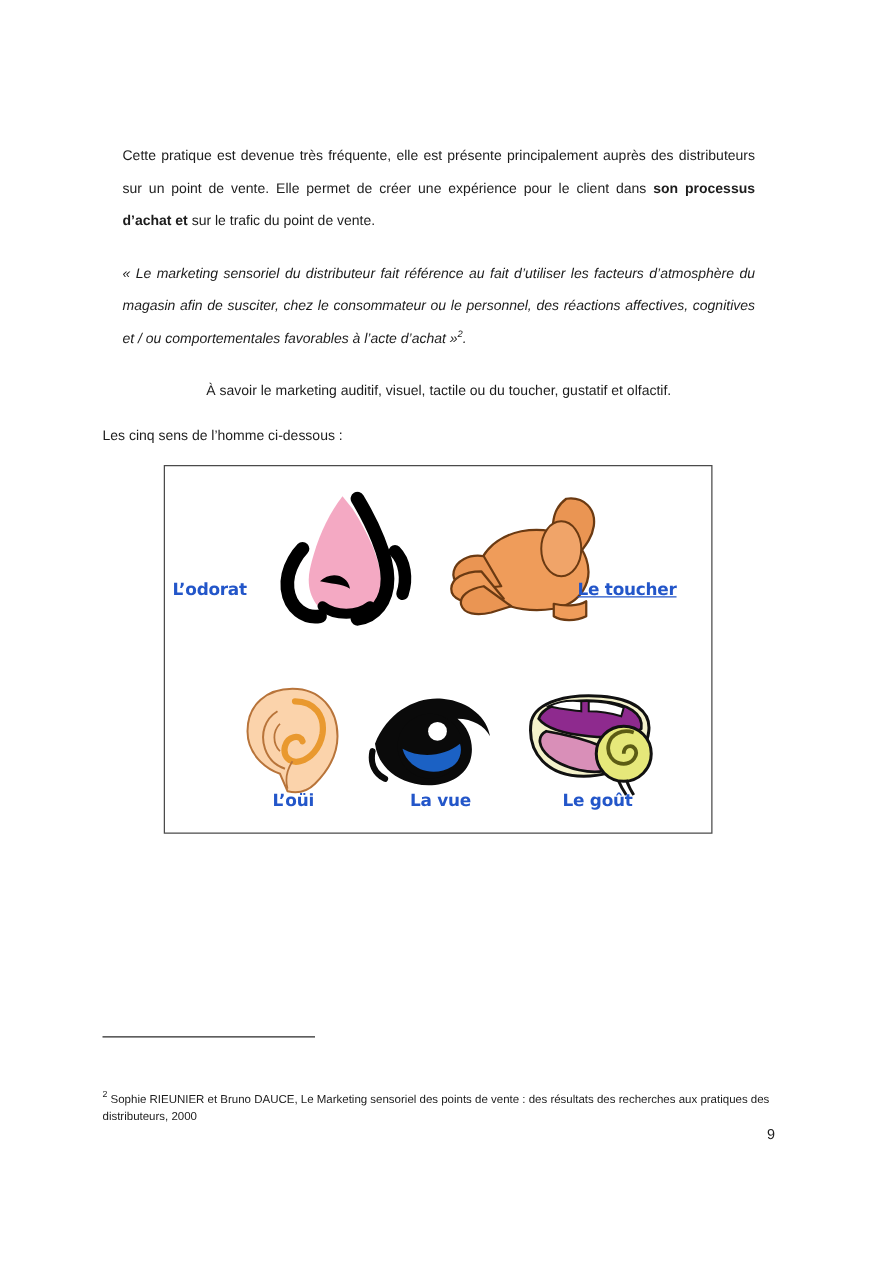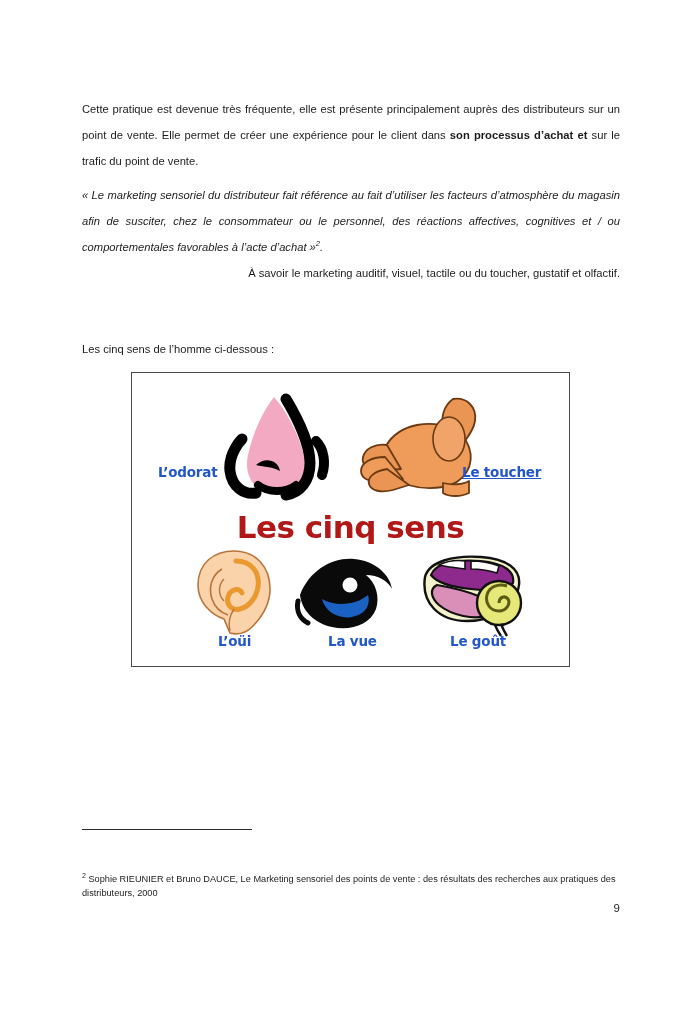--- a/index.html
+++ b/index.html
@@ -23,34 +23,34 @@
   }
 
   .content {
     position: absolute;
     left: 82px;
     top: 96px;
     width: 538px;
   }
 
   p {
-    margin: 0;
+    margin: 16px;
     font-size: 11.2px;
     line-height: 26px;
     color: #1c1c1c;
     text-align: justify;
   }
 
   .para-body { text-align: justify; }
   .para-quote {
     font-style: italic;
     margin-top: 8px;
   }
   .para-explain { margin-top: 8px; }
-  .last-line-left { text-align: right; }
+  .last-line-left { text-align: center; }
 
   b, .bold { font-weight: bold; }
 
   sup {
     font-size: 7.5px;
     vertical-align: super;
     line-height: 0;
   }
 
   .caption-line {
@@ -80,21 +80,21 @@
 
   .sense-label {
     position: absolute;
     color: #2356c9;
     font-weight: bold;
     font-size: 13.5px;
     font-family: "DejaVu Sans", sans-serif;
     letter-spacing: -0.2px;
     white-space: nowrap;
   }
-  .lbl-odorat  { left: 26px;  top: 91px; }
+  .lbl-odorat  { left: 6px;  top: 91px; }
   .lbl-toucher { left: 330px; top: 91px; text-decoration: underline; }
   .lbl-oui     { left: 86px;  top: 260px; }
   .lbl-vue     { left: 196px; top: 260px; text-align: center; }
   .lbl-gout    { left: 318px; top: 260px; }
 
   .title-cinq {
     position: absolute;
     left: 0; right: 0;
     top: 136px;
     text-align: center;
@@ -206,21 +206,20 @@
         <path d="M16 24 C20 12 42 8 66 10 C88 12 100 20 98 32 C90 38 74 40 56 38 C36 36 22 32 16 24 Z" fill="#8e2a8e" stroke="#111" stroke-width="2.2"></path>
         <path d="M24 14 C32 10 42 9 50 10 L50 18 C42 17 32 16 24 14 Z" fill="#ffffff" stroke="#111" stroke-width="1.6"></path>
         <path d="M56 10 C66 10 76 12 84 15 L82 22 C72 19 64 18 56 18 Z" fill="#ffffff" stroke="#111" stroke-width="1.6"></path>
         <path d="M22 34 C34 36 52 40 66 46 C80 52 84 60 74 64 C60 70 36 64 24 54 C16 47 14 38 22 34 Z" fill="#d98fb8" stroke="#111" stroke-width="2.2"></path>
         <circle cx="84" cy="52" r="22" fill="#e6e87a" stroke="#111" stroke-width="2.4"></circle>
         <path d="M84 52 C84 46 90 44 93 48 C96 53 91 60 84 60 C75 60 70 52 72 44 C74 36 83 32 92 35" fill="none" stroke="#5c5c14" stroke-width="3"></path>
         <path d="M86 73 C88 78 90 82 92 85" fill="none" stroke="#111" stroke-width="2.4"></path>
         <path d="M80 74 C82 79 84 82 86 85" fill="none" stroke="#111" stroke-width="2.4"></path>
       </svg>
 
-      <div class="title-cinq">Les cinq sens</div>
 
       <div class="sense-label lbl-odorat">L’odorat</div>
       <div class="sense-label lbl-toucher">Le toucher</div>
       <div class="sense-label lbl-oui">L’oüi</div>
       <div class="sense-label lbl-vue">La vue</div>
       <div class="sense-label lbl-gout">Le goût</div>
 
     </div>
   </div>
 

